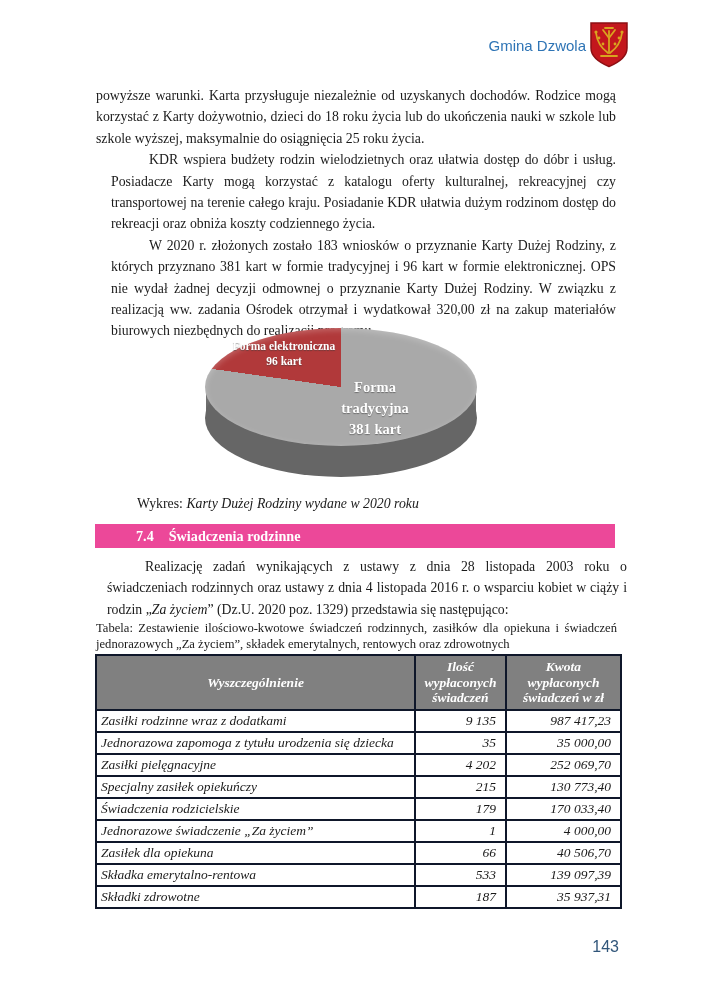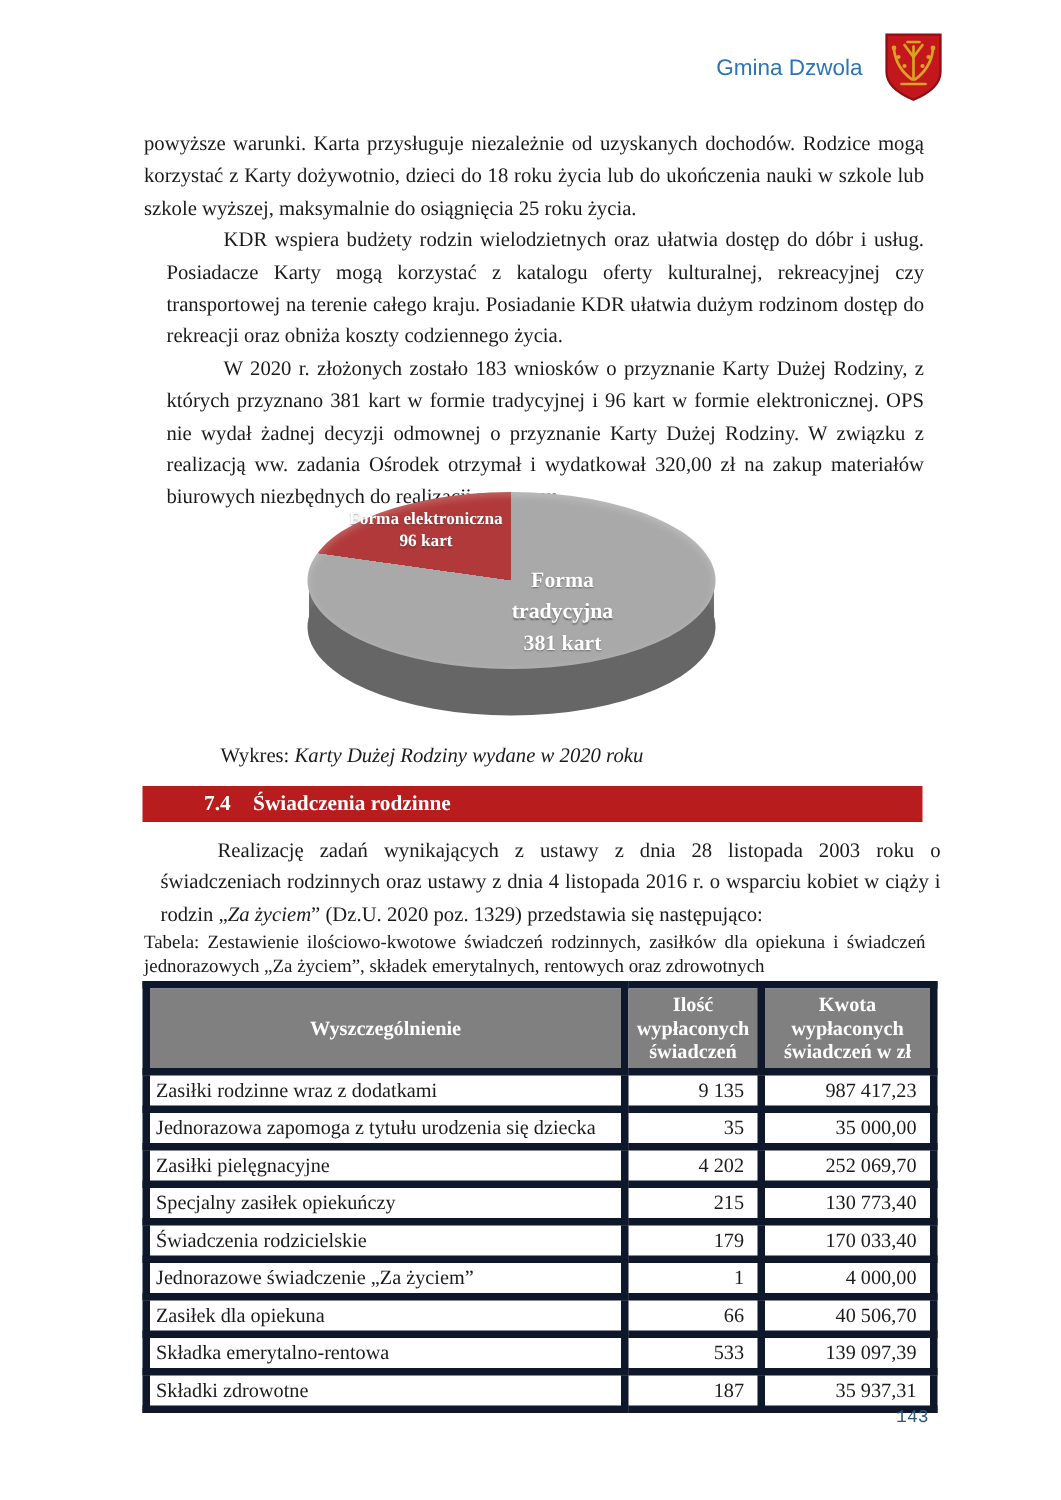--- a/index.html
+++ b/index.html
@@ -1,20 +1,20 @@
 <!DOCTYPE html>
 <html lang="pl"><head>
 <meta charset="utf-8">
 <style>
   html,body{margin:0;padding:0;background:#ffffff;}
   .page{position:relative;width:707px;height:1000px;background:#fff;overflow:hidden;
         font-family:"Liberation Serif",serif;color:#1a1a1a;}
 
   
-  .hdr{position:absolute;top:22px;right:77px;display:flex;align-items:center;gap:13px;}
+  .hdr{position:absolute;top:22px;right:77px;display:flex;align-items:center;gap:2px;}
   .hdr-title{font-family:"Liberation Sans",sans-serif;font-size:15px;color:#2e74b5;}
   .crest{width:42px;height:46px;display:block;}
 
   
   .content{position:absolute;left:96px;top:85px;width:520px;}
   .para{font-size:13.8px;line-height:21.4px;text-align:justify;margin:0;}
   .indent{text-indent:38px;margin-left:15px;}
 
   
   .chart{position:absolute;left:205px;top:328px;width:272px;height:152px;}
@@ -23,47 +23,47 @@
   .pie-bottom{position:absolute;left:0;top:31px;width:272px;height:118px;border-radius:50%;
               background:#666666;}
   .pie-top{position:absolute;left:0;top:0;width:272px;height:118px;border-radius:50%;
            background:conic-gradient(from 0deg,#a9a9a9 0deg 278deg,#b1393a 278deg 360deg);
            box-shadow:inset 0 2px 6px rgba(255,255,255,.25);}
   .pie-label{position:absolute;text-align:center;color:#ffffff;font-weight:bold;
              text-shadow:0 1px 1px rgba(60,60,60,.55);}
   .lbl-red{left:4px;top:11px;width:150px;font-size:11.5px;line-height:15px;}
   .lbl-gray{left:125px;top:49px;width:90px;font-size:14.5px;line-height:21px;}
 
-  .chart-caption{position:absolute;left:147px;top:496px;font-size:13.8px;}
+  .chart-caption{position:absolute;left:137px;top:496px;font-size:13.8px;}
 
   
   .section-bar{position:absolute;left:95px;top:524px;width:520px;height:24px;
-               background:#b91c1c;color:#fff;font-weight:bold;font-size:14.2px;line-height:24px;}
+               background:#ec4899;color:#fff;font-weight:bold;font-size:14.2px;line-height:24px;}
   .section-bar .num{margin-left:41px;}
   .section-bar .ttl{margin-left:15px;}
 
   .p4{position:absolute;left:92px;top:556px;width:520px;}
   .tbl-caption{position:absolute;left:96px;top:621px;width:521px;
                font-size:12.6px;line-height:15.5px;text-align:justify;}
 
   
   table.data{position:absolute;left:95px;top:654px;width:525px;border-collapse:collapse;
              table-layout:fixed;font-size:13.5px;}
-  table.data td,table.data th{border:5px solid #0f172a;vertical-align:middle;
-                              overflow:hidden;}
+  table.data td,table.data th{border:2px solid #0f172a;vertical-align:middle;
+                              overflow:hidden;font-style:italic;}
   table.data th{background:#808080;color:#fff;font-weight:bold;text-align:center;
                 font-size:13.5px;line-height:15.5px;padding:3px 2px;height:40px;}
   td.lab{padding:1px 4px 1px 4px;line-height:18px;height:17px;}
   td.num{text-align:right;padding:1px 9px 1px 2px;line-height:18px;}
 
   
   .footer-line{position:absolute;left:95px;top:927px;width:520px;text-align:center;
                font-family:"Liberation Sans",sans-serif;font-size:14.5px;color:#e82527;}
-  .page-num{position:absolute;right:88px;top:938px;font-family:Liberation Mono, monospace;
-            font-size:12px;color:#31567a;}
+  .page-num{position:absolute;right:88px;top:938px;font-family:Liberation Sans, sans-serif;
+            font-size:16px;color:#31567a;}
 </style>
 </head>
 <body>
 
 <div class="page">
 
   <div class="hdr">
     <span class="hdr-title">Gmina Dzwola</span>
     <svg class="crest" viewBox="0 0 42 46" xmlns="http://www.w3.org/2000/svg">
       <path d="M3 1 h36 v25 q0 11 -18 18.5 q-18 -7.5 -18 -18.5 z" fill="#c3171d" stroke="#8d0f13" stroke-width="1.5"></path>

